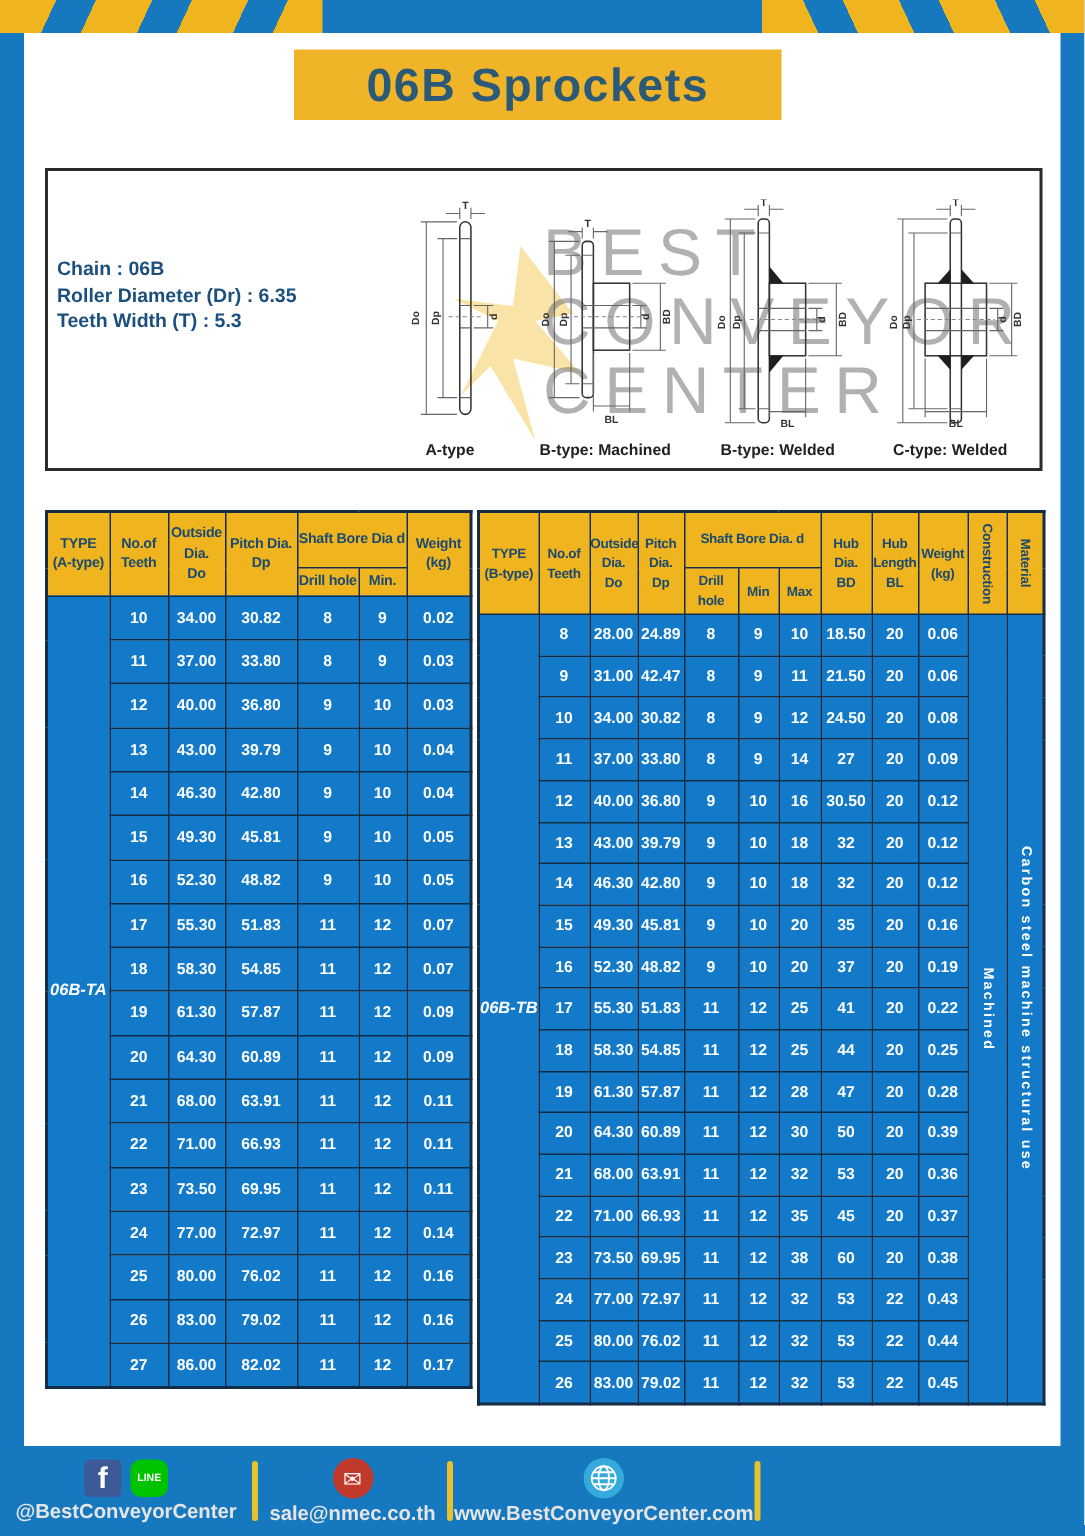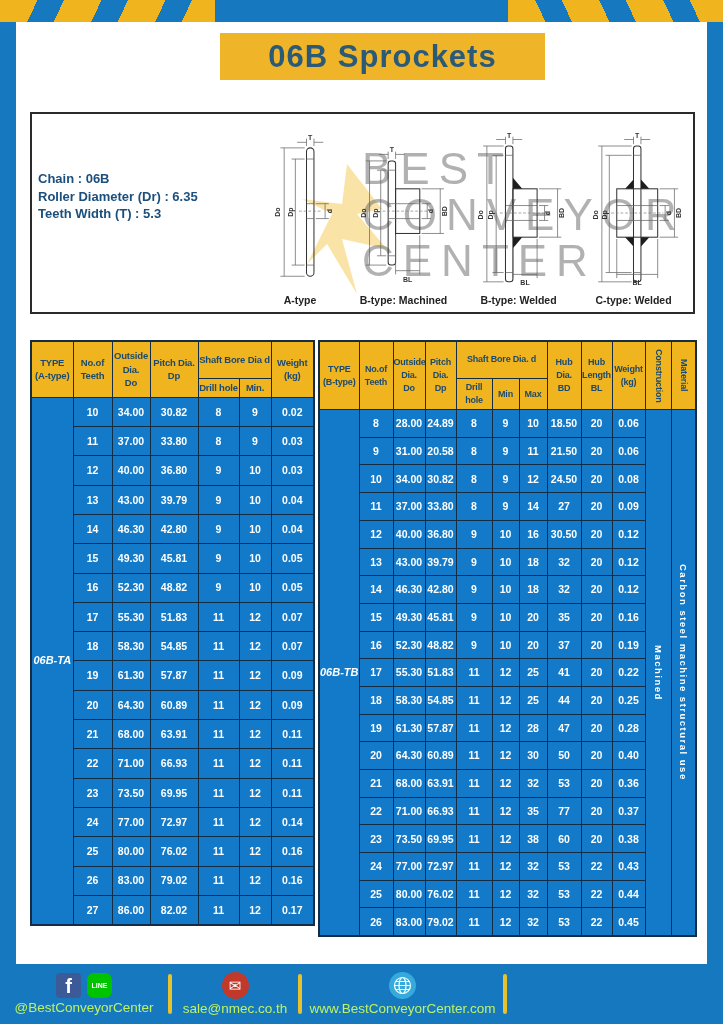--- a/index.html
+++ b/index.html
@@ -11,21 +11,21 @@
   .top-band{position:absolute;left:0;top:0;width:723px;height:22px;background:#1678be;}
   .stripes-left{position:absolute;left:0;top:0;width:215px;height:22px;
     background:repeating-linear-gradient(115deg,#f0b41f 0 34px,#1678be 34px 58px);}
   .stripes-right{position:absolute;right:0;top:0;width:215px;height:22px;
     background:repeating-linear-gradient(65deg,#f0b41f 0 34px,#1678be 34px 58px);}
   .side-border{position:absolute;top:22px;width:16px;height:942px;background:#1678be;}
   .side-border.left{left:0;}
   .side-border.right{right:0;}
   
   .title-box{position:absolute;left:196px;top:33px;width:325px;height:47px;background:#f0b429;
-    display:flex;align-items:center;justify-content:center;margin-left:24px;}
+    display:flex;align-items:center;justify-content:center;}
   .title-box span{font-weight:700;font-size:31px;color:#2b5a78;letter-spacing:1px;}
   
   .spec-panel{position:absolute;left:30px;top:112px;width:661px;height:198px;border:2px solid #2b2b2b;background:#fff;}
   .watermark{position:absolute;left:330px;top:32px;z-index:1;color:#737373;opacity:.55;
     font-weight:400;font-size:44px;line-height:46px;letter-spacing:9px;white-space:nowrap;}
   .wm-bird{position:absolute;left:255px;top:40px;z-index:1;opacity:.45;}
   .spec-lines{position:absolute;left:6px;top:56px;z-index:2;color:#1b4f7d;font-weight:700;
     font-size:13px;line-height:17.5px;}
   .diagram-row{position:absolute;left:222px;top:4px;right:2px;bottom:2px;z-index:2;
     display:flex;align-items:flex-end;}
@@ -50,21 +50,21 @@
   #table-a tbody td{height:28.3px;}
   #table-b tbody td{height:26.7px;}
   #table-b th{font-size:9px;}
   .type-cell{font-size:11px !important;font-style:italic;}
   .vert-th{writing-mode:vertical-rl;text-orientation:mixed;letter-spacing:1px;padding:0 !important;}
   .vert-cell{writing-mode:vertical-rl;text-orientation:mixed;font-size:9.5px !important;letter-spacing:1.5px;}
   
   .footer{position:absolute;left:0;top:964px;width:723px;height:60px;background:#1678be;
     display:flex;align-items:center;}
   .f-sec{display:flex;flex-direction:column;align-items:center;justify-content:center;gap:2px;}
-  .f-sec .f-label{color:#bef264;font-weight:400;font-size:13.5px;white-space:nowrap;}
+  .f-sec .f-label{color:#e5e5e5;font-weight:700;font-size:13.5px;white-space:nowrap;}
   .f-div{width:4px;height:40px;background:#e8c22c;border-radius:2px;flex:0 0 auto;}
   .f-icons{display:flex;gap:6px;align-items:center;}
   .icon-fb{width:25px;height:25px;border-radius:4px;background:#3d5a98;color:#fff;font-weight:700;
     font-size:20px;display:flex;align-items:flex-end;justify-content:center;line-height:23px;}
   .icon-line{width:25px;height:25px;border-radius:7px;background:#00c300;color:#fff;font-weight:700;
     font-size:7px;display:flex;align-items:center;justify-content:center;}
   .circle-icon{width:27px;height:27px;border-radius:50%;display:flex;align-items:center;justify-content:center;}
   .icon-mail{background:#c0392b;color:#fff;font-size:15px;}
   .icon-phone{background:#f2c218;}
 </style>
@@ -487,21 +487,21 @@
         <td>10</td>
         <td>18.50</td>
         <td>20</td>
         <td>0.06</td>
         <td rowspan="19" class="vert-cell">Machined</td>
         <td rowspan="19" class="vert-cell">Carbon  steel  machine  structural  use</td>
       </tr>
       <tr>
         <td>9</td>
         <td>31.00</td>
-        <td>20.58</td>
+        <td>42.47</td>
         <td>8</td>
         <td>9</td>
         <td>11</td>
         <td>21.50</td>
         <td>20</td>
         <td>0.06</td>
       </tr>
       <tr>
         <td>10</td>
         <td>34.00</td>
@@ -614,41 +614,41 @@
       </tr>
       <tr>
         <td>20</td>
         <td>64.30</td>
         <td>60.89</td>
         <td>11</td>
         <td>12</td>
         <td>30</td>
         <td>50</td>
         <td>20</td>
-        <td>0.40</td>
+        <td>0.39</td>
       </tr>
       <tr>
         <td>21</td>
         <td>68.00</td>
         <td>63.91</td>
         <td>11</td>
         <td>12</td>
         <td>32</td>
         <td>53</td>
         <td>20</td>
         <td>0.36</td>
       </tr>
       <tr>
         <td>22</td>
         <td>71.00</td>
         <td>66.93</td>
         <td>11</td>
         <td>12</td>
         <td>35</td>
-        <td>77</td>
+        <td>45</td>
         <td>20</td>
         <td>0.37</td>
       </tr>
       <tr>
         <td>23</td>
         <td>73.50</td>
         <td>69.95</td>
         <td>11</td>
         <td>12</td>
         <td>38</td>

